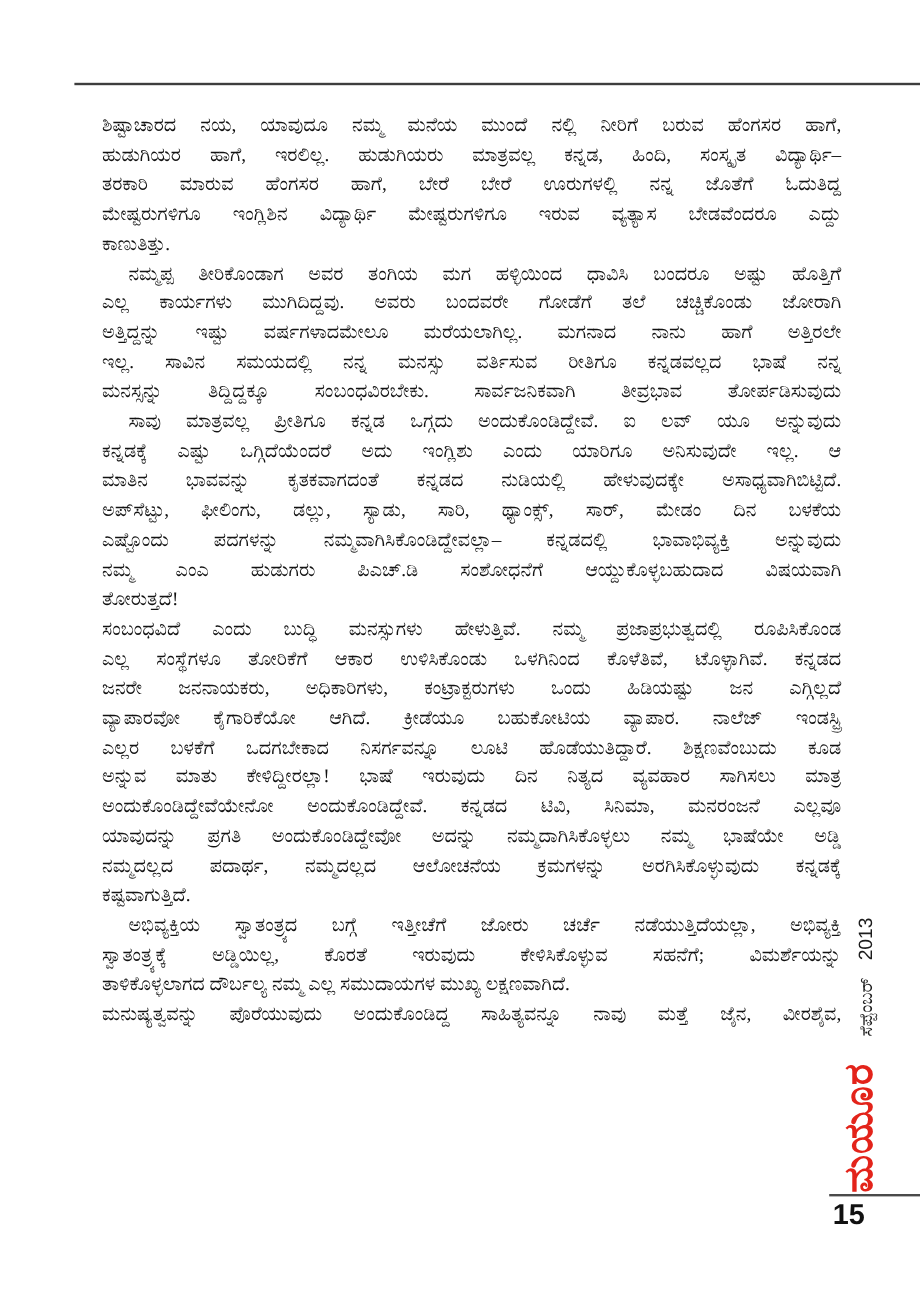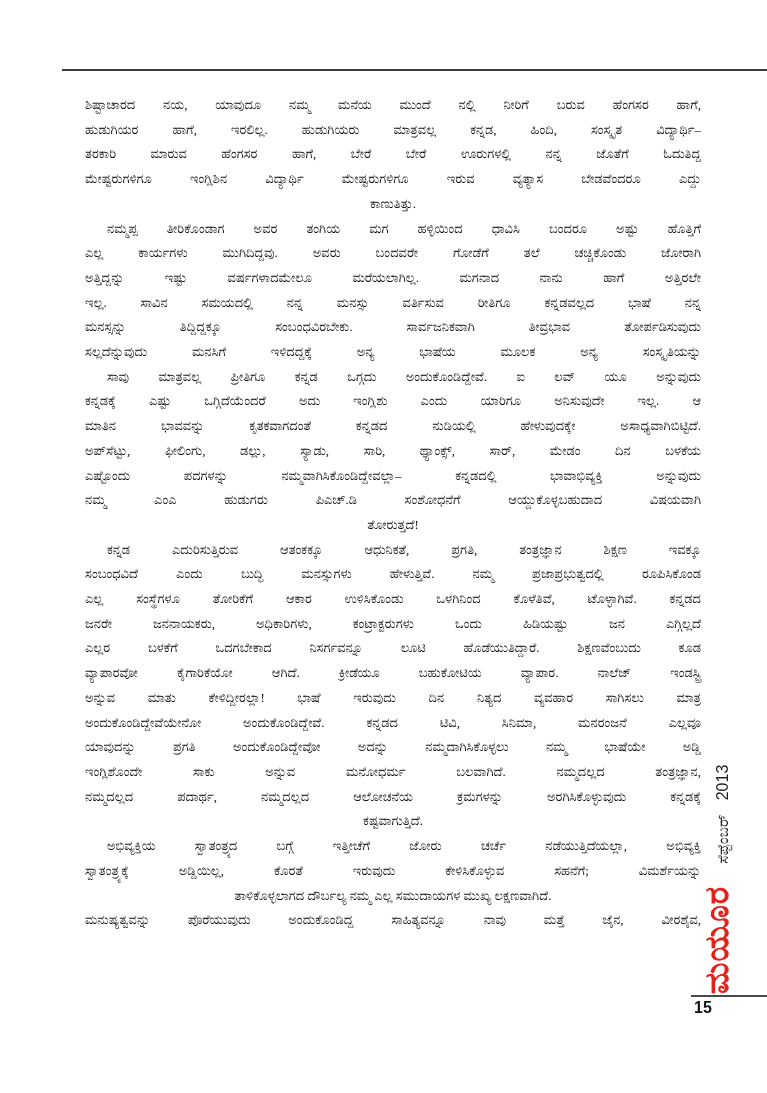--- a/index.html
+++ b/index.html
@@ -17,24 +17,24 @@
     left: 62px; top: 69px;
     width: 705px; height: 2px;
     background: #3d3d3d;
   }
 
   .article {
     position: absolute;
     left: 85px; top: 93px;
     width: 616px;
     color: #121212;
-    font-size: 13px;
+    font-size: 16px;
     line-height: 24.7px;
   }
-  .article .line { width: 100%; text-align: center; }
+  .article .line { width: 100%; }
   .article .line.just {
     text-align: justify;
     text-align-last: justify;
   }
   .article .line.indent { text-indent: 22px; }
 
   .spine {
     position: absolute;
     left: 699px; top: 994px;
     width: 228px;
@@ -65,21 +65,21 @@
     position: absolute;
     left: 691px; top: 995px;
     width: 76px; height: 2px;
     background: #4a4a4a;
   }
   .page-num {
     position: absolute;
     left: 694px; top: 999px;
     font-family: "Liberation Sans", sans-serif;
     font-weight: bold;
-    font-size: 16px;
+    font-size: 24px;
     color: #111111;
   }
 </style>
 </head>
 <body>
 
 <div class="page">
 
   <div class="top-rule"></div>
 
@@ -87,38 +87,35 @@
       <div class="line just">ಶಿಷ್ಟಾಚಾರದ ನಯ, ಯಾವುದೂ ನಮ್ಮ ಮನೆಯ ಮುಂದೆ ನಲ್ಲಿ ನೀರಿಗೆ ಬರುವ ಹೆಂಗಸರ ಹಾಗೆ,</div>
       <div class="line just">ಹುಡುಗಿಯರ ಹಾಗೆ, ಇರಲಿಲ್ಲ. ಹುಡುಗಿಯರು ಮಾತ್ರವಲ್ಲ ಕನ್ನಡ, ಹಿಂದಿ, ಸಂಸ್ಕೃತ ವಿದ್ಯಾರ್ಥಿ–</div>
       <div class="line just">ತರಕಾರಿ ಮಾರುವ ಹೆಂಗಸರ ಹಾಗೆ, ಬೇರೆ ಬೇರೆ ಊರುಗಳಲ್ಲಿ ನನ್ನ ಜೊತೆಗೆ ಓದುತಿದ್ದ</div>
       <div class="line just">ಮೇಷ್ಟರುಗಳಿಗೂ ಇಂಗ್ಲಿಶಿನ ವಿದ್ಯಾರ್ಥಿ ಮೇಷ್ಟರುಗಳಿಗೂ ಇರುವ ವ್ಯತ್ಯಾಸ ಬೇಡವೆಂದರೂ ಎದ್ದು</div>
       <div class="line">ಕಾಣುತಿತ್ತು.</div>
       <div class="line just indent">ನಮ್ಮಪ್ಪ ತೀರಿಕೊಂಡಾಗ ಅವರ ತಂಗಿಯ ಮಗ ಹಳ್ಳಿಯಿಂದ ಧಾವಿಸಿ ಬಂದರೂ ಅಷ್ಟು ಹೊತ್ತಿಗೆ</div>
       <div class="line just">ಎಲ್ಲ ಕಾರ್ಯಗಳು ಮುಗಿದಿದ್ದವು. ಅವರು ಬಂದವರೇ ಗೋಡೆಗೆ ತಲೆ ಚಚ್ಚಿಕೊಂಡು ಜೋರಾಗಿ</div>
       <div class="line just">ಅತ್ತಿದ್ದನ್ನು ಇಷ್ಟು ವರ್ಷಗಳಾದಮೇಲೂ ಮರೆಯಲಾಗಿಲ್ಲ. ಮಗನಾದ ನಾನು ಹಾಗೆ ಅತ್ತಿರಲೇ</div>
       <div class="line just">ಇಲ್ಲ. ಸಾವಿನ ಸಮಯದಲ್ಲಿ ನನ್ನ ಮನಸ್ಸು ವರ್ತಿಸುವ ರೀತಿಗೂ ಕನ್ನಡವಲ್ಲದ ಭಾಷೆ ನನ್ನ</div>
       <div class="line just">ಮನಸ್ಸನ್ನು ತಿದ್ದಿದ್ದಕ್ಕೂ ಸಂಬಂಧವಿರಬೇಕು. ಸಾರ್ವಜನಿಕವಾಗಿ ತೀವ್ರಭಾವ ತೋರ್ಪಡಿಸುವುದು</div>
-      <div class="line just">ಸಲ್ಲದೆನ್ನುವುದು ಮನಸಿಗೆ ಇಳಿದದ್ದಕ್ಕೆ ಅನ್ಯ ಭಾಷೆಯ ಮೂಲಕ ಅನ್ಯ ಸಂಸ್ಕೃತಿಯನ್ನು</div>
       <div class="line just indent">ಸಾವು ಮಾತ್ರವಲ್ಲ ಪ್ರೀತಿಗೂ ಕನ್ನಡ ಒಗ್ಗದು ಅಂದುಕೊಂಡಿದ್ದೇವೆ. ಐ ಲವ್ ಯೂ ಅನ್ನುವುದು</div>
       <div class="line just">ಕನ್ನಡಕ್ಕೆ ಎಷ್ಟು ಒಗ್ಗಿದೆಯೆಂದರೆ ಅದು ಇಂಗ್ಲಿಶು ಎಂದು ಯಾರಿಗೂ ಅನಿಸುವುದೇ ಇಲ್ಲ. ಆ</div>
       <div class="line just">ಮಾತಿನ ಭಾವವನ್ನು ಕೃತಕವಾಗದಂತೆ ಕನ್ನಡದ ನುಡಿಯಲ್ಲಿ ಹೇಳುವುದಕ್ಕೇ ಅಸಾಧ್ಯವಾಗಿಬಿಟ್ಟಿದೆ.</div>
       <div class="line just">ಅಪ್‌ಸೆಟ್ಟು, ಫೀಲಿಂಗು, ಡಲ್ಲು, ಸ್ಯಾಡು, ಸಾರಿ, ಥ್ಯಾಂಕ್ಸ್, ಸಾರ್, ಮೇಡಂ ದಿನ ಬಳಕೆಯ</div>
       <div class="line just">ಎಷ್ಟೊಂದು ಪದಗಳನ್ನು ನಮ್ಮವಾಗಿಸಿಕೊಂಡಿದ್ದೇವಲ್ಲಾ– ಕನ್ನಡದಲ್ಲಿ ಭಾವಾಭಿವ್ಯಕ್ತಿ ಅನ್ನುವುದು</div>
       <div class="line just">ನಮ್ಮ ಎಂಎ ಹುಡುಗರು ಪಿಎಚ್.ಡಿ ಸಂಶೋಧನೆಗೆ ಆಯ್ದುಕೊಳ್ಳಬಹುದಾದ ವಿಷಯವಾಗಿ</div>
       <div class="line">ತೋರುತ್ತದೆ!</div>
-      <div class="line just indent">ಕನ್ನಡ ಎದುರಿಸುತ್ತಿರುವ ಆತಂಕಕ್ಕೂ ಆಧುನಿಕತೆ, ಪ್ರಗತಿ, ತಂತ್ರಜ್ಞಾನ ಶಿಕ್ಷಣ ಇವಕ್ಕೂ</div>
       <div class="line just">ಸಂಬಂಧವಿದೆ ಎಂದು ಬುದ್ಧಿ ಮನಸ್ಸುಗಳು ಹೇಳುತ್ತಿವೆ. ನಮ್ಮ ಪ್ರಜಾಪ್ರಭುತ್ವದಲ್ಲಿ ರೂಪಿಸಿಕೊಂಡ</div>
       <div class="line just">ಎಲ್ಲ ಸಂಸ್ಥೆಗಳೂ ತೋರಿಕೆಗೆ ಆಕಾರ ಉಳಿಸಿಕೊಂಡು ಒಳಗಿನಿಂದ ಕೊಳೆತಿವೆ, ಟೊಳ್ಳಾಗಿವೆ. ಕನ್ನಡದ</div>
       <div class="line just">ಜನರೇ ಜನನಾಯಕರು, ಅಧಿಕಾರಿಗಳು, ಕಂಟ್ರಾಕ್ಟರುಗಳು ಒಂದು ಹಿಡಿಯಷ್ಟು ಜನ ಎಗ್ಗಿಲ್ಲದೆ</div>
+      <div class="line just">ವ್ಯಾಪಾರವೋ ಕೈಗಾರಿಕೆಯೋ ಆಗಿದೆ. ಕ್ರೀಡೆಯೂ ಬಹುಕೋಟಿಯ ವ್ಯಾಪಾರ. ನಾಲೆಜ್ ಇಂಡಸ್ಟ್ರಿ</div>
       <div class="line just">ಎಲ್ಲರ ಬಳಕೆಗೆ ಒದಗಬೇಕಾದ ನಿಸರ್ಗವನ್ನೂ ಲೂಟಿ ಹೊಡೆಯುತಿದ್ದಾರೆ. ಶಿಕ್ಷಣವೆಂಬುದು ಕೂಡ</div>
-      <div class="line just">ವ್ಯಾಪಾರವೋ ಕೈಗಾರಿಕೆಯೋ ಆಗಿದೆ. ಕ್ರೀಡೆಯೂ ಬಹುಕೋಟಿಯ ವ್ಯಾಪಾರ. ನಾಲೆಜ್ ಇಂಡಸ್ಟ್ರಿ</div>
       <div class="line just">ಅನ್ನುವ ಮಾತು ಕೇಳಿದ್ದೀರಲ್ಲಾ! ಭಾಷೆ ಇರುವುದು ದಿನ ನಿತ್ಯದ ವ್ಯವಹಾರ ಸಾಗಿಸಲು ಮಾತ್ರ</div>
       <div class="line just">ಅಂದುಕೊಂಡಿದ್ದೇವೆಯೇನೋ ಅಂದುಕೊಂಡಿದ್ದೇವೆ. ಕನ್ನಡದ ಟಿವಿ, ಸಿನಿಮಾ, ಮನರಂಜನೆ ಎಲ್ಲವೂ</div>
       <div class="line just">ಯಾವುದನ್ನು ಪ್ರಗತಿ ಅಂದುಕೊಂಡಿದ್ದೇವೋ ಅದನ್ನು ನಮ್ಮದಾಗಿಸಿಕೊಳ್ಳಲು ನಮ್ಮ ಭಾಷೆಯೇ ಅಡ್ಡಿ</div>
-      <div class="line just">ಇಂಗ್ಲಿಶೊಂದೇ ಸಾಕು ಅನ್ನುವ ಮನೋಧರ್ಮ ಬಲವಾಗಿದೆ. ನಮ್ಮದಲ್ಲದ ತಂತ್ರಜ್ಞಾನ,</div>
       <div class="line just">ನಮ್ಮದಲ್ಲದ ಪದಾರ್ಥ, ನಮ್ಮದಲ್ಲದ ಆಲೋಚನೆಯ ಕ್ರಮಗಳನ್ನು ಅರಗಿಸಿಕೊಳ್ಳುವುದು ಕನ್ನಡಕ್ಕೆ</div>
       <div class="line">ಕಷ್ಟವಾಗುತ್ತಿದೆ.</div>
       <div class="line just indent">ಅಭಿವ್ಯಕ್ತಿಯ ಸ್ವಾತಂತ್ರ್ಯದ ಬಗ್ಗೆ ಇತ್ತೀಚೆಗೆ ಜೋರು ಚರ್ಚೆ ನಡೆಯುತ್ತಿದೆಯಲ್ಲಾ, ಅಭಿವ್ಯಕ್ತಿ</div>
       <div class="line just">ಸ್ವಾತಂತ್ರ್ಯಕ್ಕೆ ಅಡ್ಡಿಯಿಲ್ಲ, ಕೊರತೆ ಇರುವುದು ಕೇಳಿಸಿಕೊಳ್ಳುವ ಸಹನೆಗೆ; ವಿಮರ್ಶೆಯನ್ನು</div>
       <div class="line">ತಾಳಿಕೊಳ್ಳಲಾಗದ ದೌರ್ಬಲ್ಯ ನಮ್ಮ ಎಲ್ಲ ಸಮುದಾಯಗಳ ಮುಖ್ಯ ಲಕ್ಷಣವಾಗಿದೆ.</div>
       <div class="line just">ಮನುಷ್ಯತ್ವವನ್ನು ಪೊರೆಯುವುದು ಅಂದುಕೊಂಡಿದ್ದ ಸಾಹಿತ್ಯವನ್ನೂ ನಾವು ಮತ್ತೆ ಜೈನ, ವೀರಶೈವ,</div>
     </div>
 
   <div class="spine">
     <span class="mag" style="color: rgb(227, 35, 26);">ಮಯೂರ</span>

